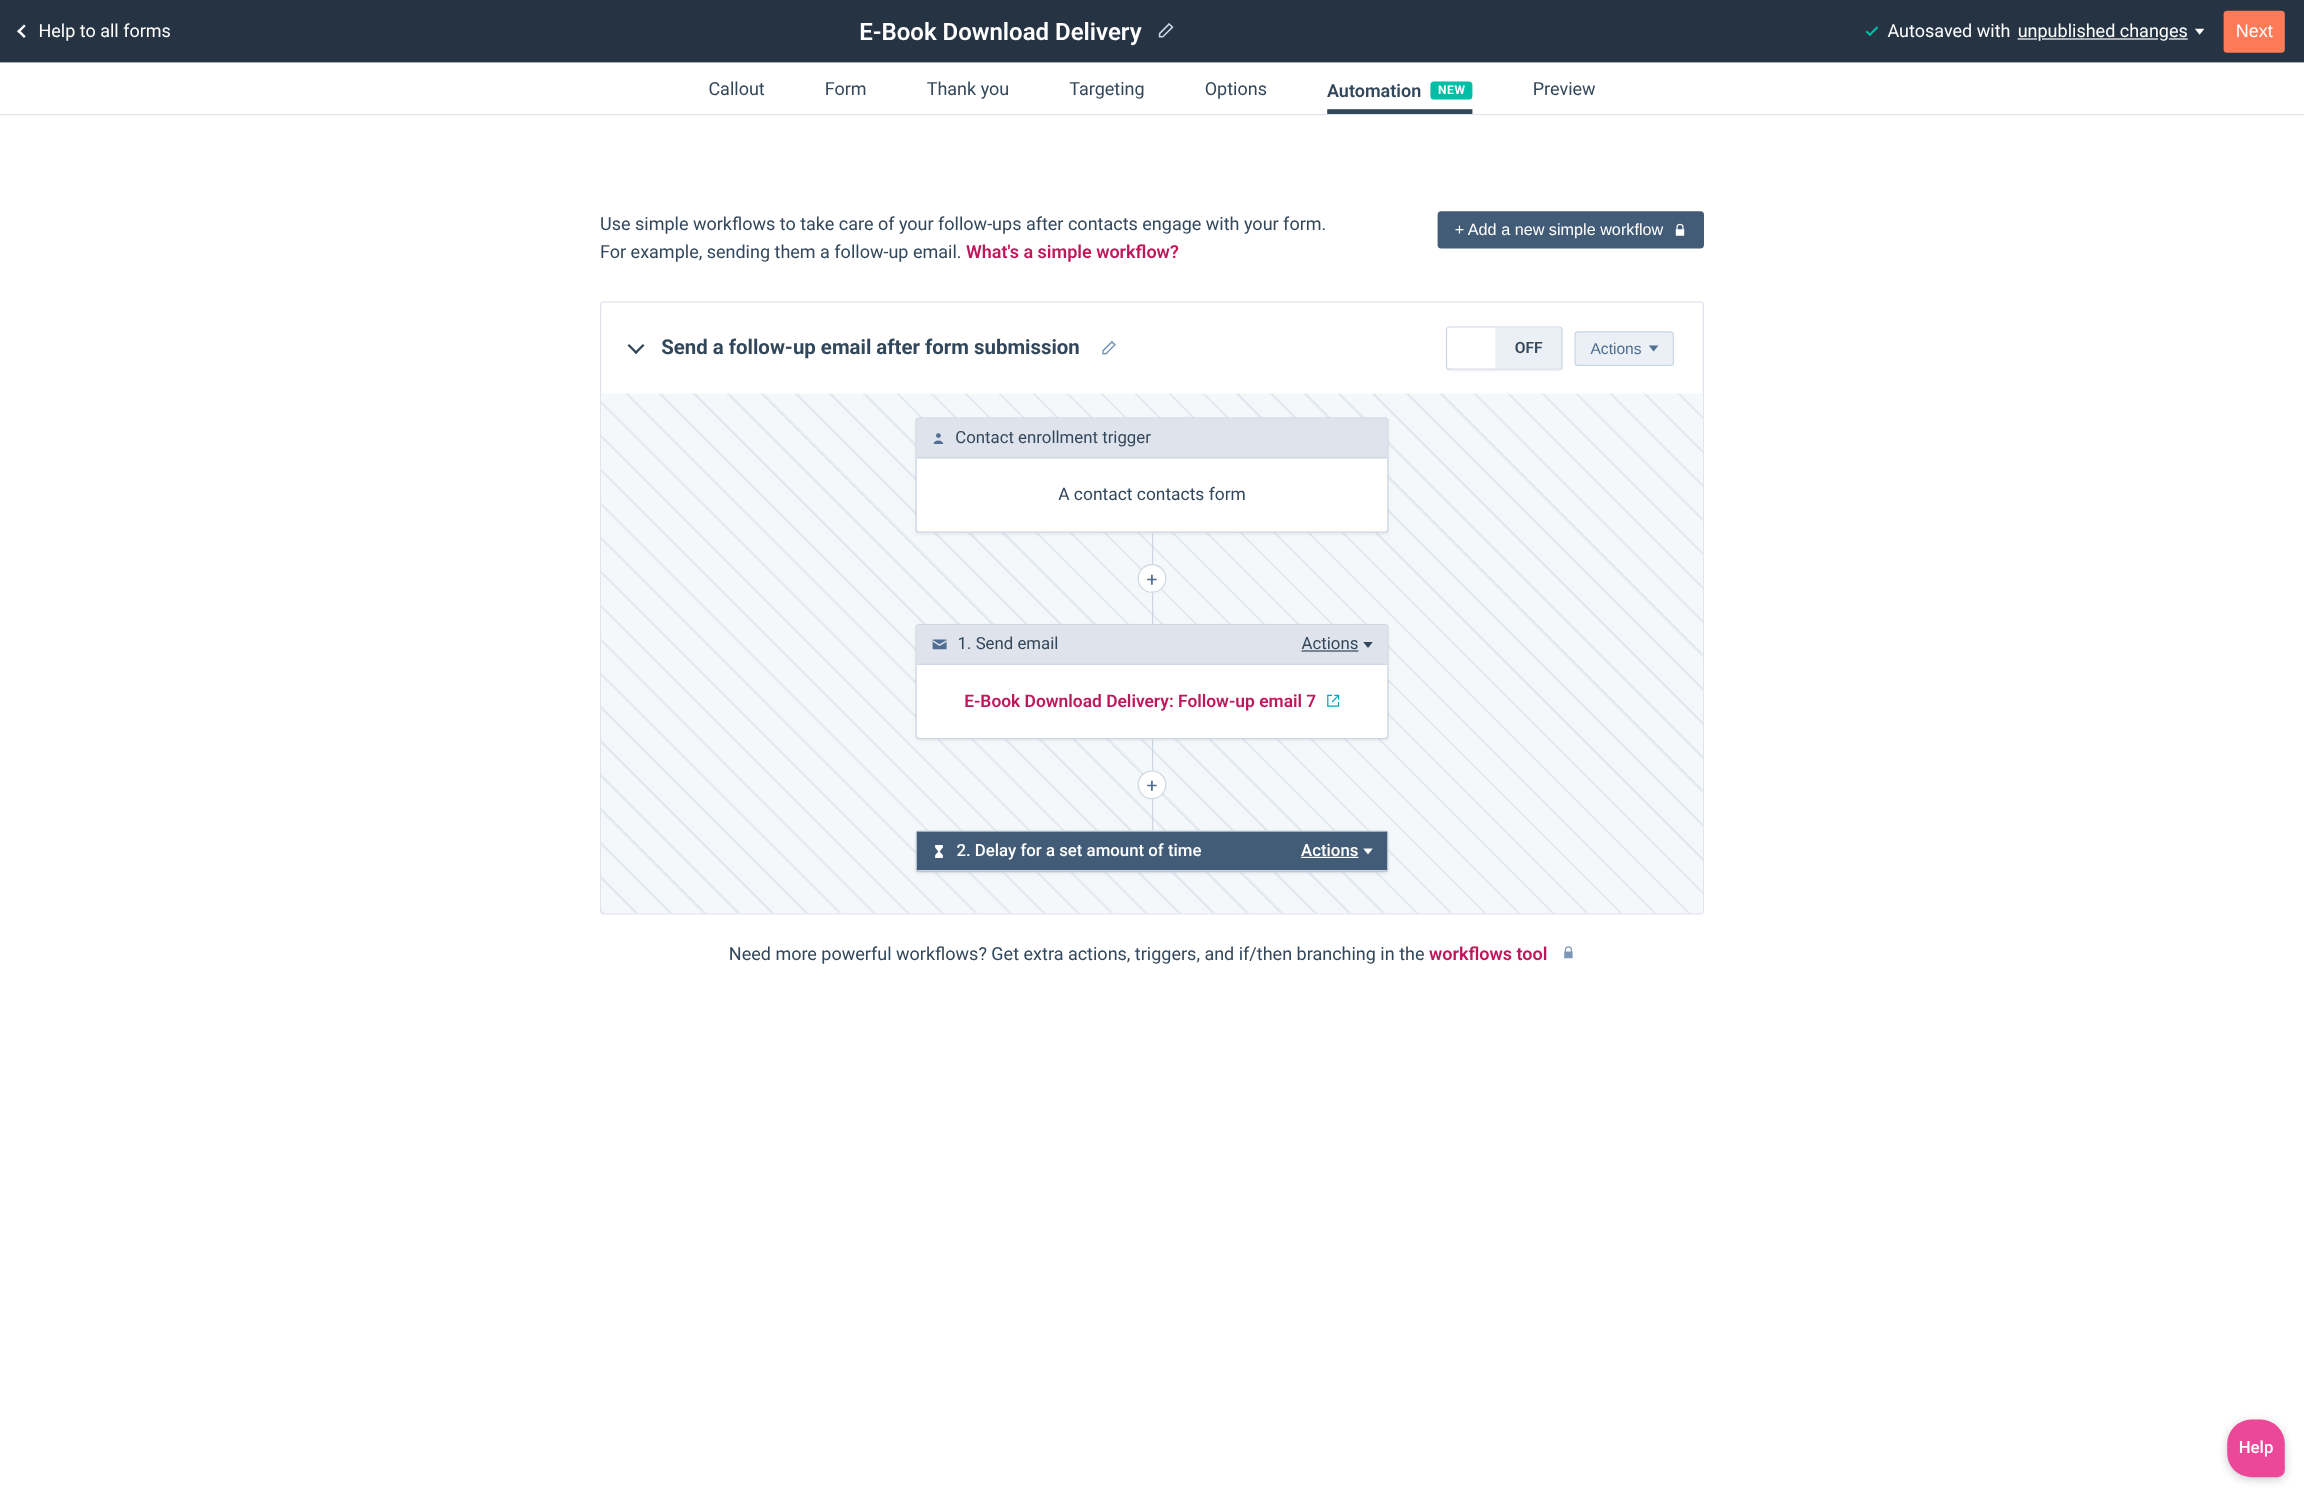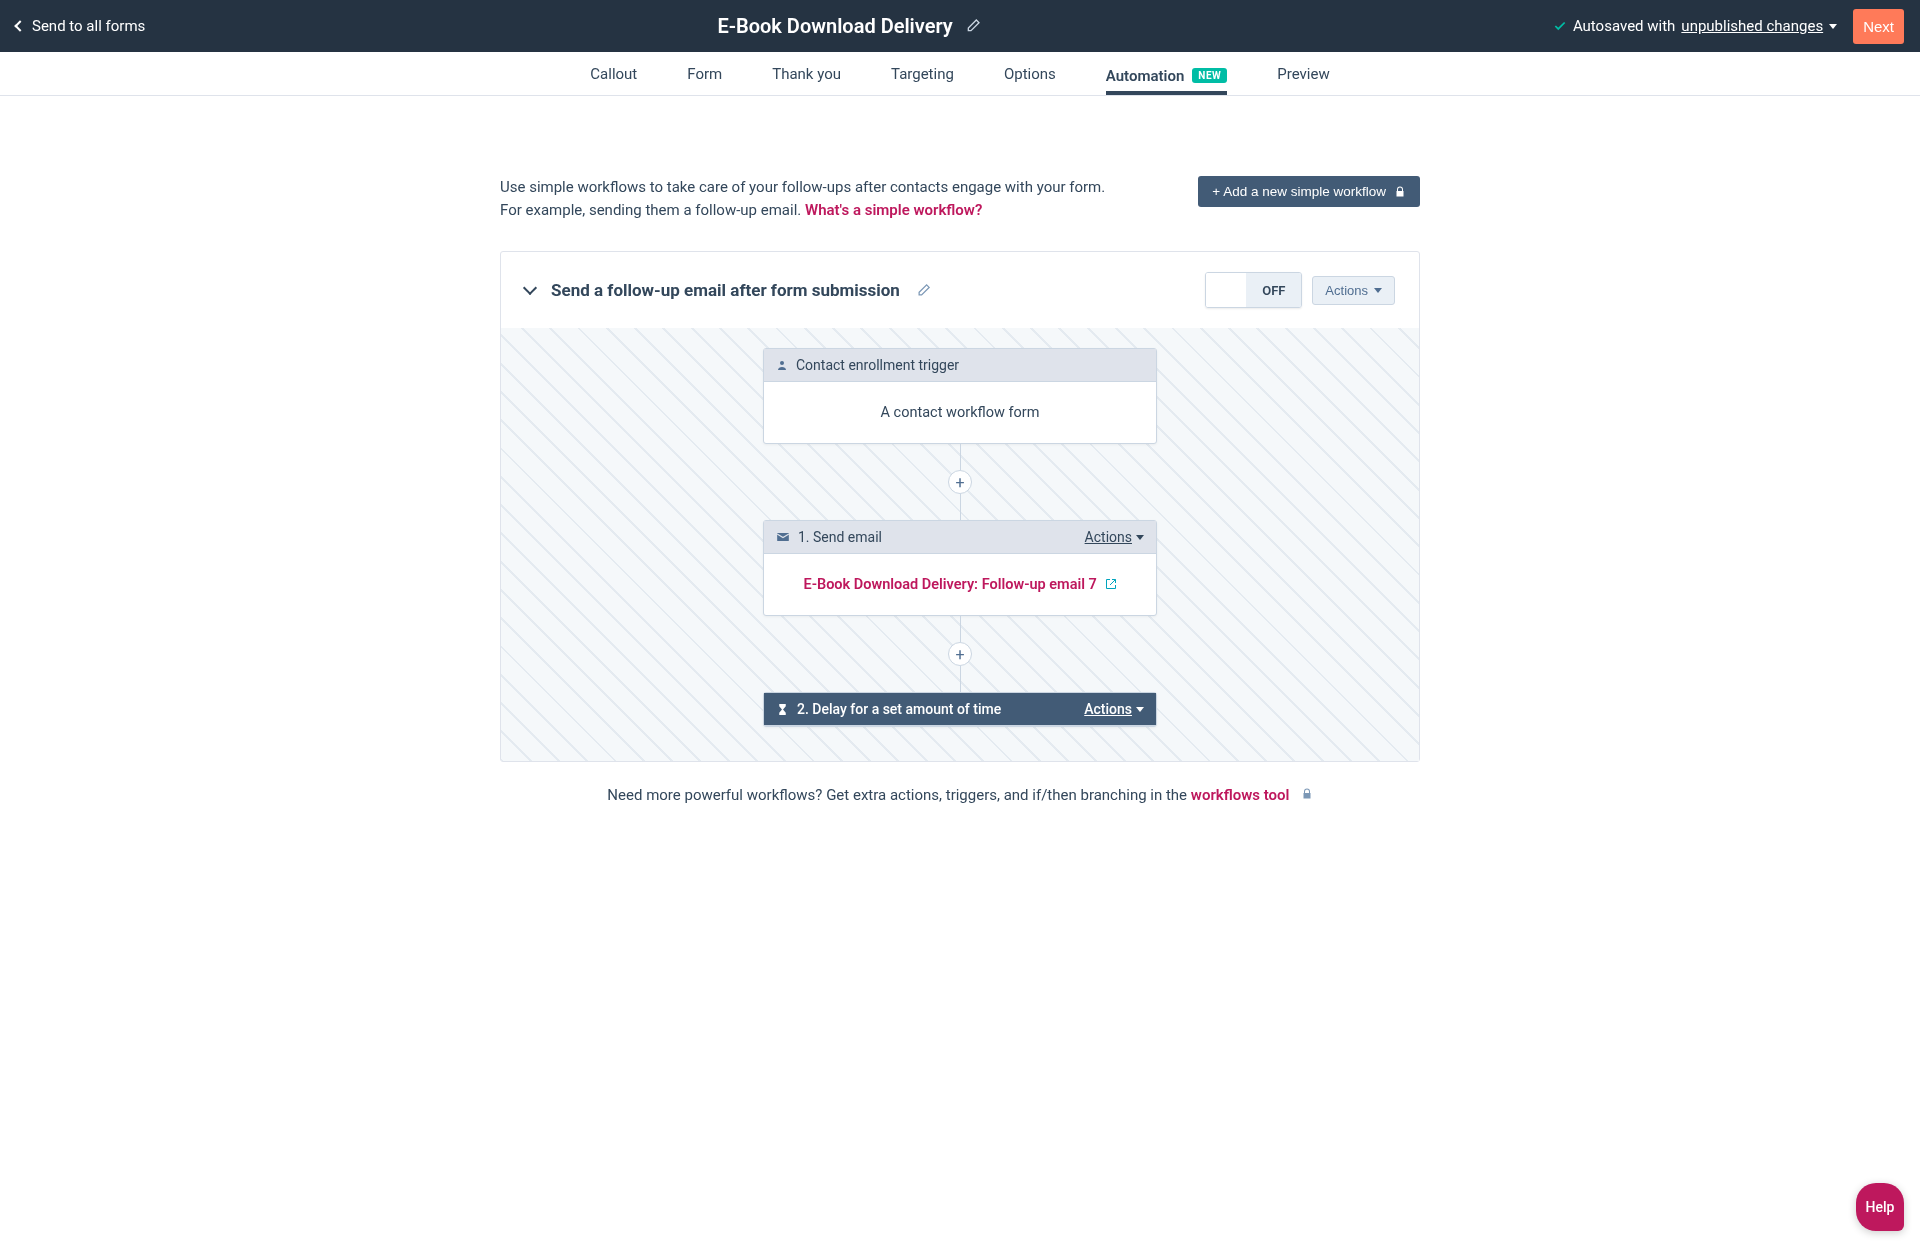--- a/index.html
+++ b/index.html
@@ -138,21 +138,21 @@
 .caret-down { width:0; height:0; border-left:4px solid transparent; border-right:4px solid transparent; border-top:5px solid currentColor; display:inline-block;}
 .chev-left { width:8px; height:8px; border-left:2px solid #fff; border-bottom:2px solid #fff; transform:rotate(45deg);}
 .chev-down-lg { width:10px; height:10px; border-left:2px solid #33475b; border-bottom:2px solid #33475b; transform:rotate(-45deg); display:inline-block; margin-bottom:4px;}
 </style>
 </head>
 <body>
 
 <div class="topbar">
   <div class="topbar-left">
     <span class="chev-left"></span>
-    <span>Send to all forms</span>
+    <span>Help to all forms</span>
   </div>
   <div class="topbar-center">
     <span>E-Book Download Delivery</span>
     <span class="ico">
       <svg width="16" height="16" viewBox="0 0 24 24" fill="none" stroke="#cbd6e2" stroke-width="2">
           <path d="M17 3l4 4-12 12H5v-4L17 3z"></path>
         </svg>
     </span>
   </div>
   <div class="topbar-right">
@@ -237,21 +237,21 @@
       <div class="node">
         <div class="node-head">
           <div class="node-head-left">
             <svg width="12" height="12" viewBox="0 0 24 24" fill="#506e91">
                 <circle cx="12" cy="8" r="4"></circle>
                 <path d="M4 22c0-4 4-6 8-6s8 2 8 6"></path>
               </svg>
             <span>Contact enrollment trigger</span>
           </div>
         </div>
-        <div class="node-body">A contact workflow form</div>
+        <div class="node-body">A contact contacts form</div>
       </div>
 
       <div class="connector"></div>
       <div class="plus-circle">+</div>
       <div class="connector"></div>
 
       <div class="node">
         <div class="node-head">
           <div class="node-head-left">
             <svg width="14" height="14" viewBox="0 0 24 24" fill="#506e91">
@@ -300,15 +300,15 @@
   <div class="footer-line">
     <span>Need more powerful workflows? Get extra actions, triggers, and if/then branching in the </span>
     <span class="link-teal">workflows tool</span>
     &nbsp;
     <svg width="12" height="12" viewBox="0 0 24 24" fill="#7c98b6">
         <path d="M6 10V7a6 6 0 1112 0v3h1v11H5V10h1zm2 0h8V7a4 4 0 10-8 0v3z"></path>
       </svg>
   </div>
 </div>
 
-<div class="help-bubble" style="background:#be185d;border-radius:20px 20px 6px 20px;text-align:right;">
+<div class="help-bubble" style="background:#ec4899;border-radius:20px 20px 6px 20px;text-align:right;">
   <span>Help</span>
 </div>
 
 </body></html>

